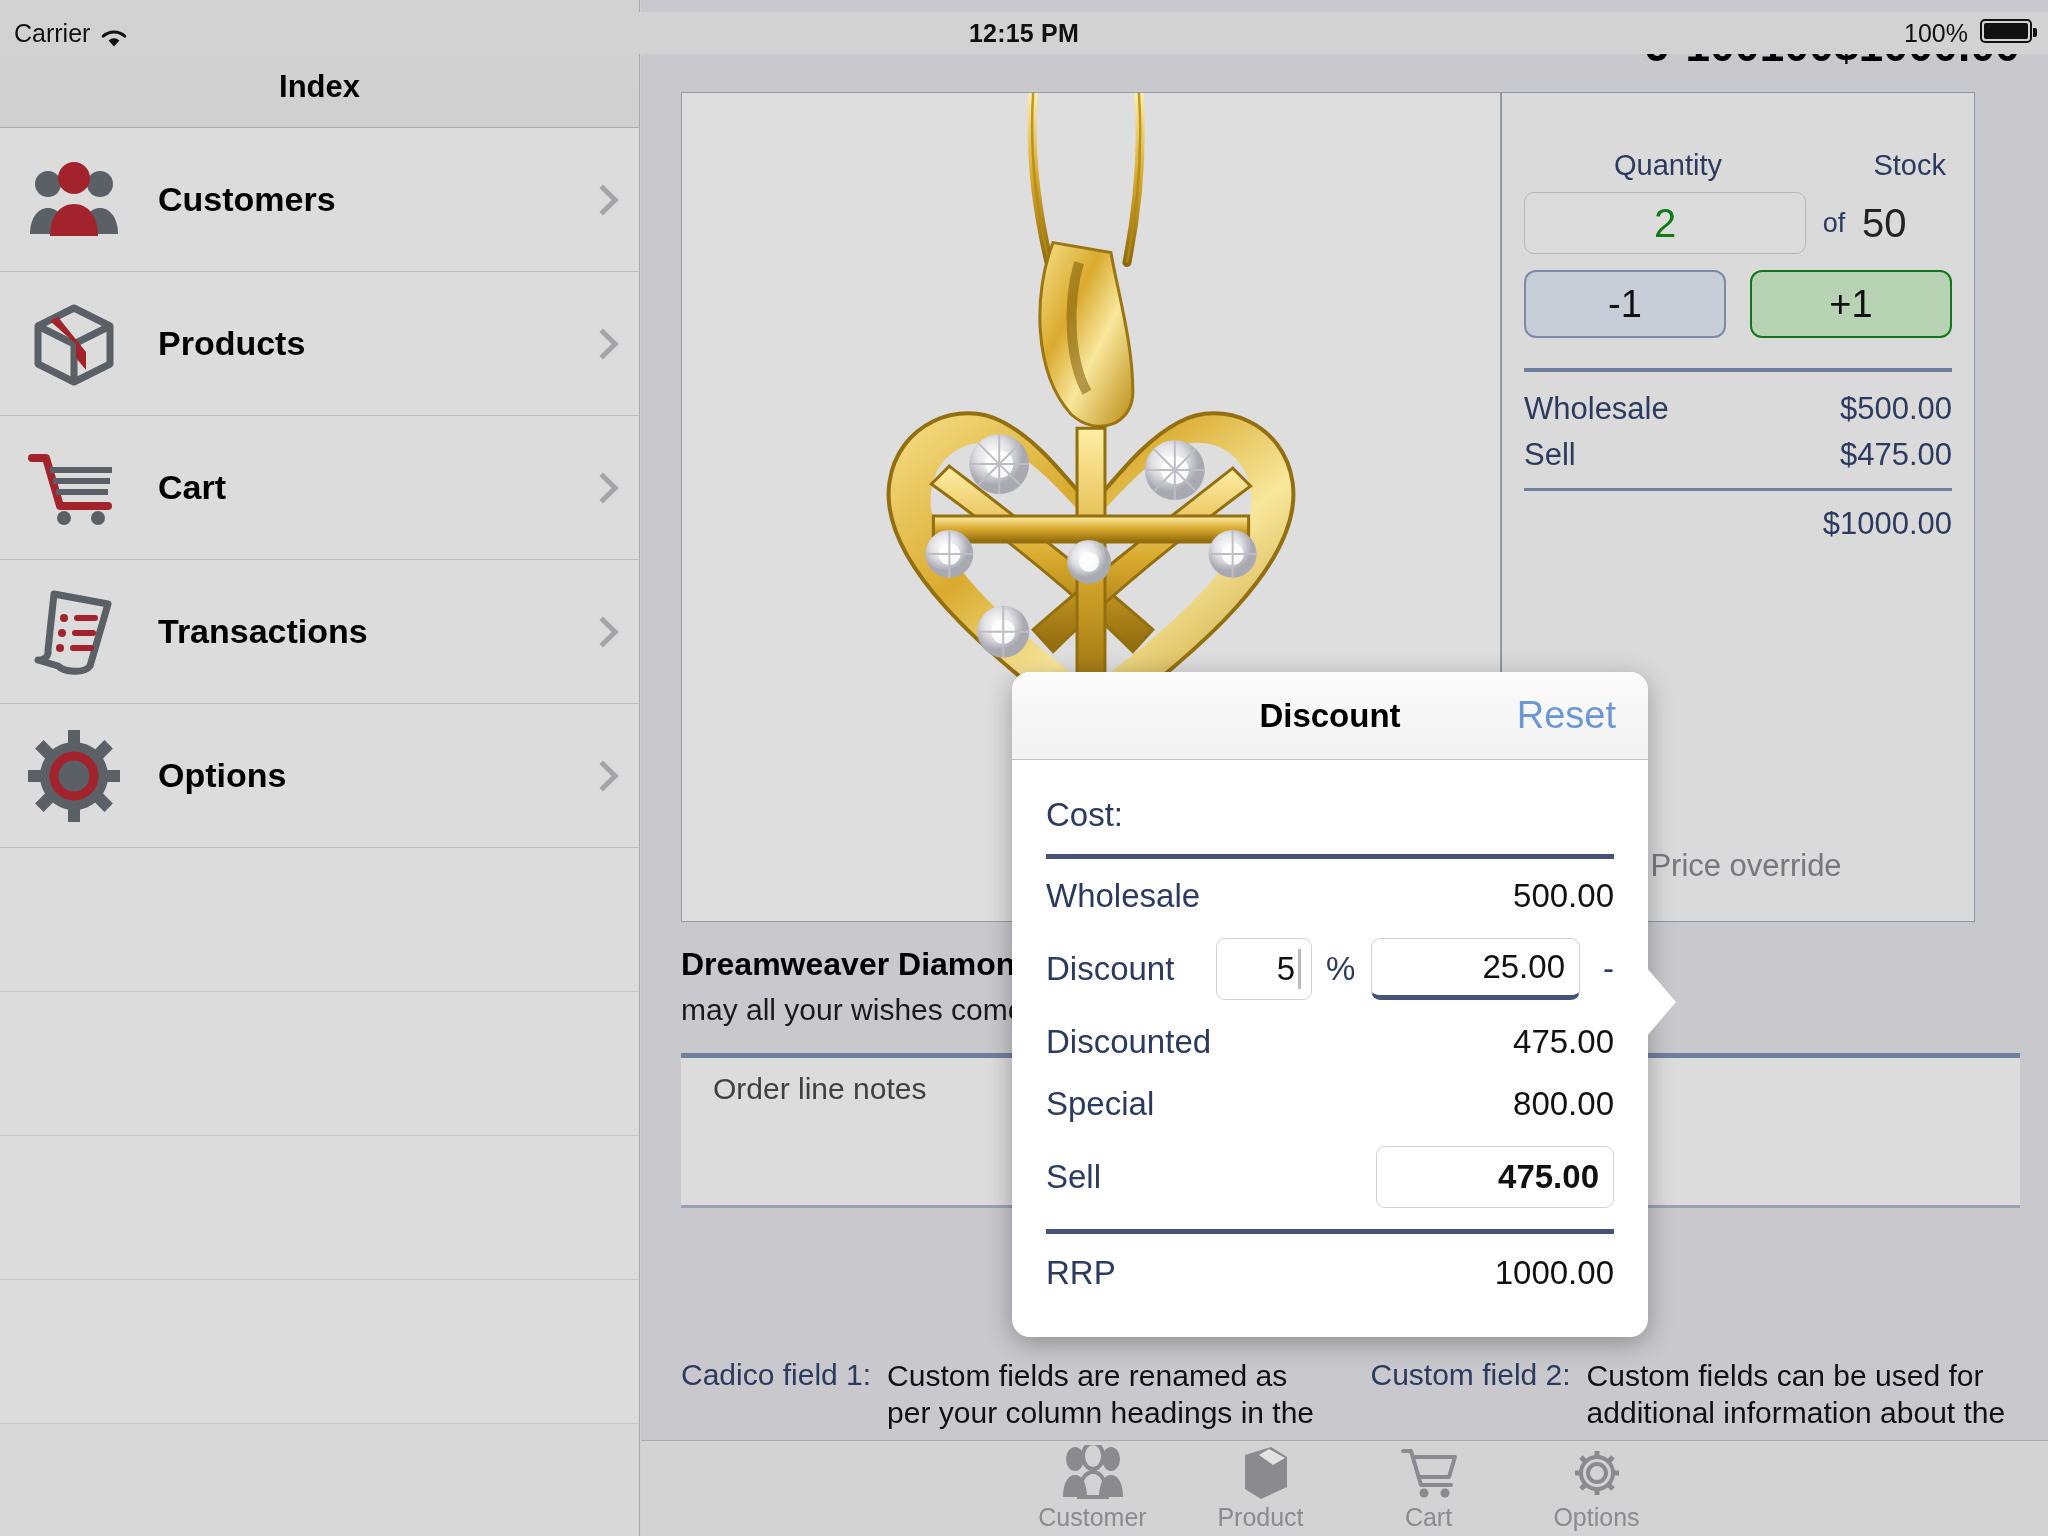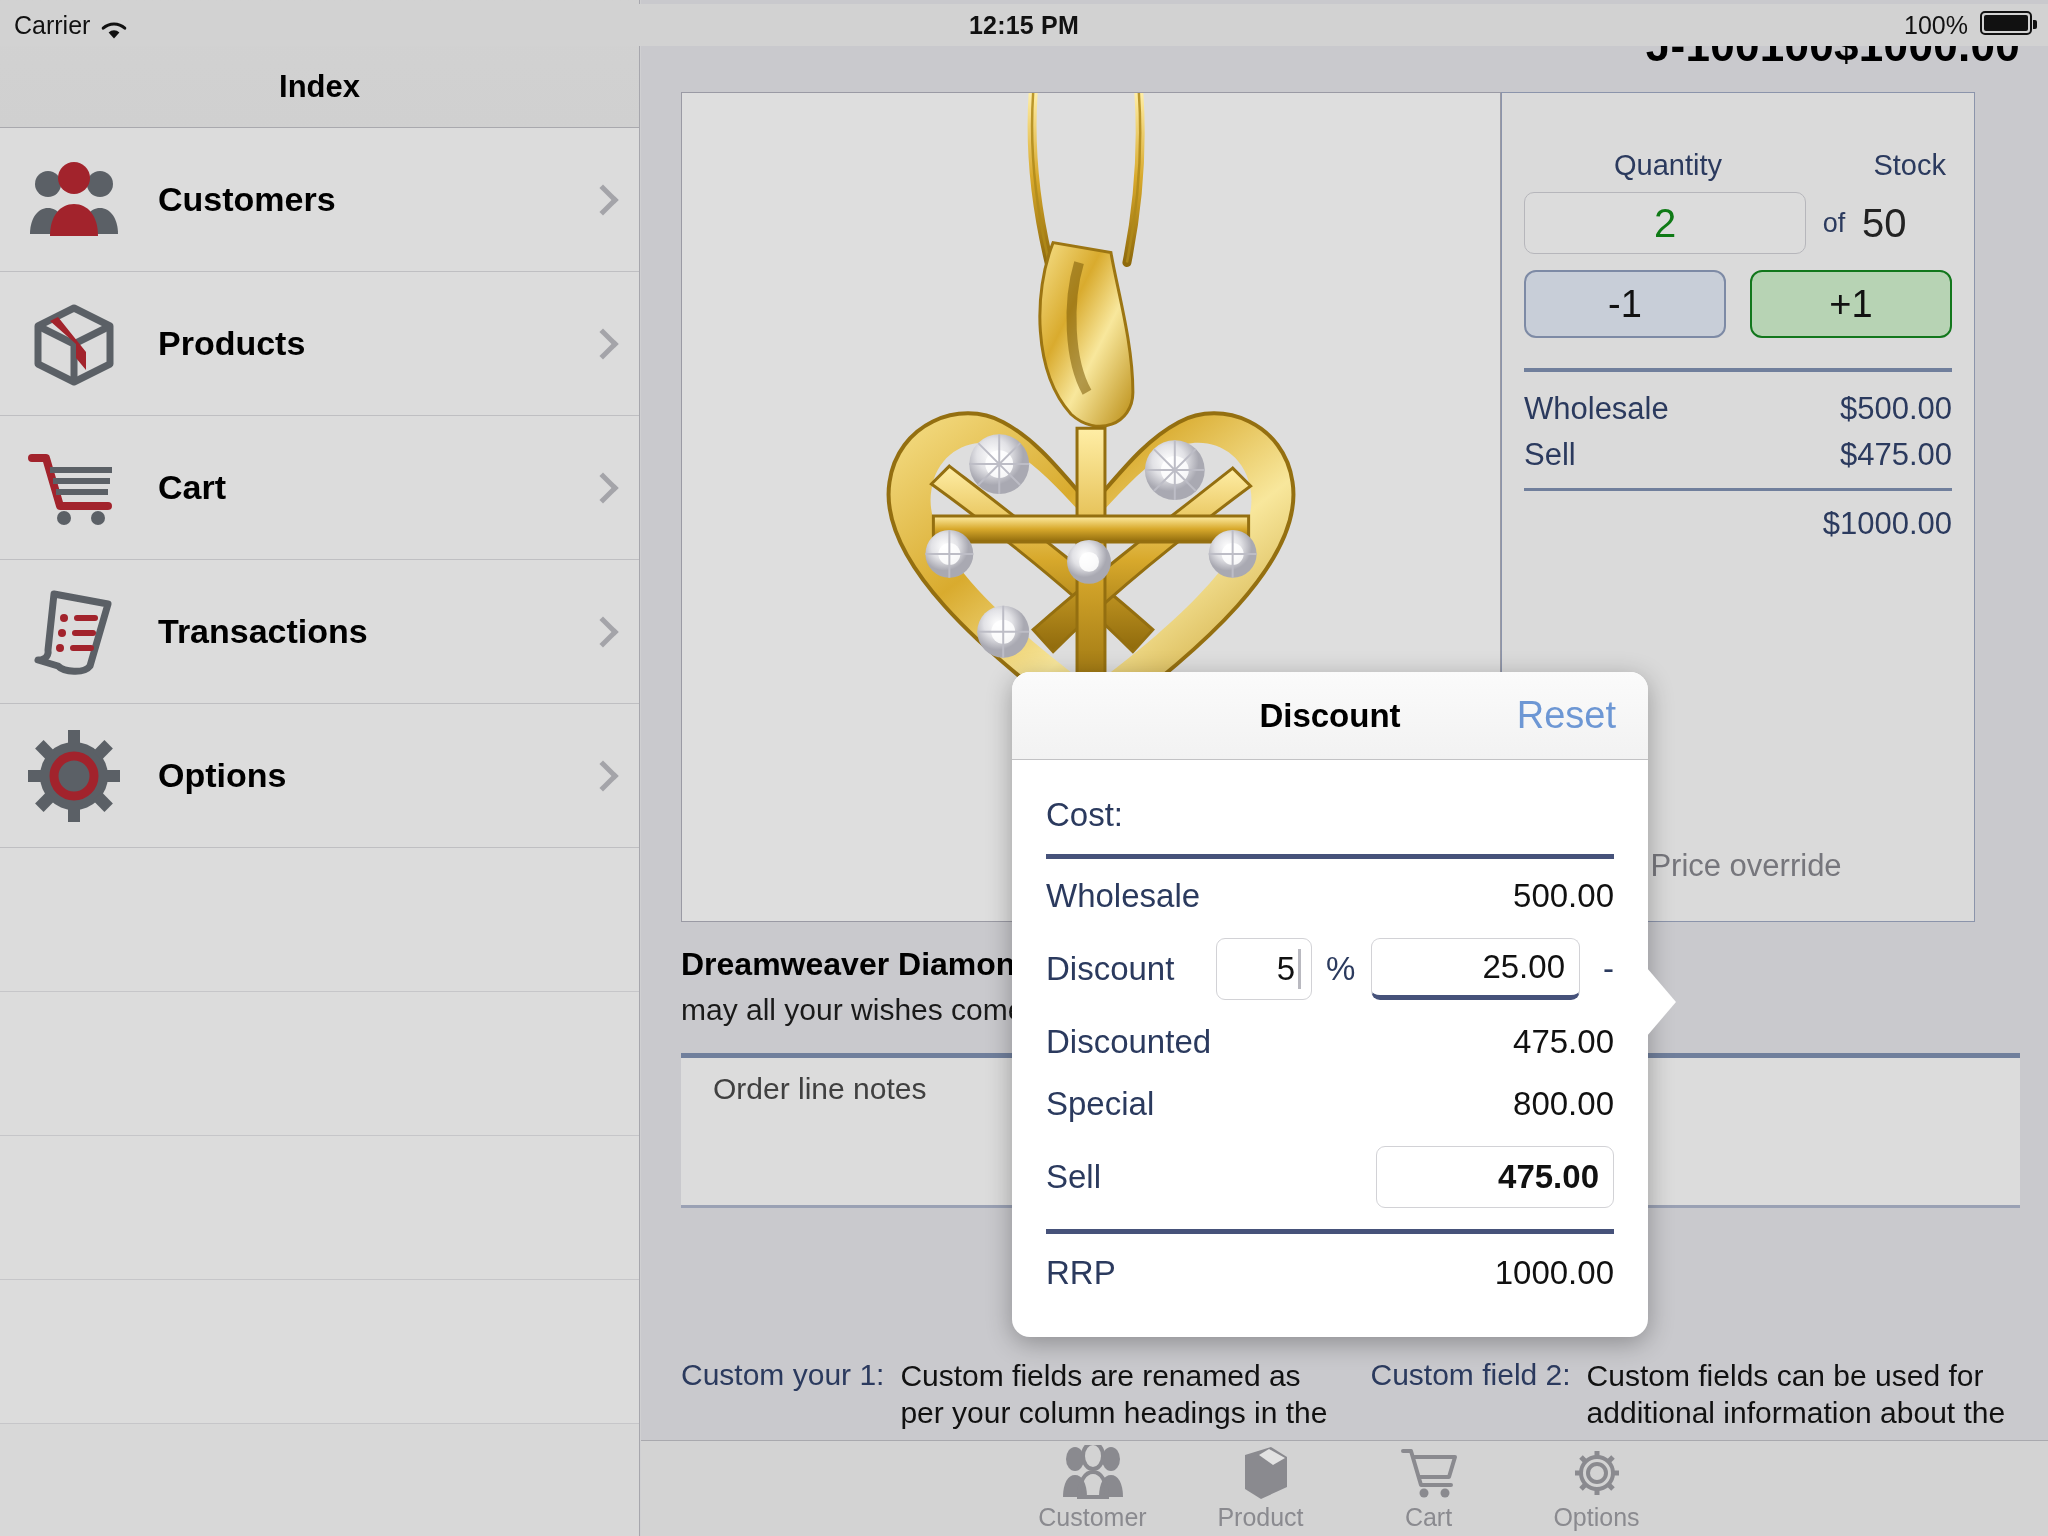--- a/index.html
+++ b/index.html
@@ -8,21 +8,21 @@
     width: 2048px; height: 1536px;
     overflow: hidden;
     font-family: "Liberation Sans", sans-serif;
     background: #d0d0d2;
     -webkit-font-smoothing: antialiased;
   }
   #root { position: relative; width: 2048px; height: 1536px; }
 
   
   .statusbar {
-    position: absolute; top: 4px; left: 0; width: 2048px; height: 42px;
+    position: absolute; top: 12px; left: 0; width: 2048px; height: 42px;
     background: #d2d2d2;
     display: flex; align-items: center;
     font-size: 25px; color: #111; z-index: 60;
   }
   .sb-left { position: absolute; left: 14px; display: flex; align-items: center; gap: 10px; }
   .sb-center { position: absolute; left: 0; right: 0; text-align: center; font-weight: 600; letter-spacing: .2px; }
   .sb-right { position: absolute; right: 16px; display: flex; gap: 12px; }
   .wifi-icon { display: inline-block; width: 28px; height: 20px; position: relative; top: 2px; }
   .batt {
     width: 52px; height: 24px; border: 2.5px solid #111; border-radius: 5px;
@@ -508,21 +508,21 @@
 
       <div class="desc-title">Dreamweaver Diamond Heart Pendant</div>
       <div class="desc-text">may all your wishes come true with this dreamy diamond heart pendant</div>
 
       <div class="notes-rule"></div>
       <div class="notes-box">Order line notes</div>
     </div>
 
     <div class="custom-row">
       <div class="cf">
-        <span class="cf-lbl">Custom your 1:</span>
+        <span class="cf-lbl">Cadico field 1:</span>
         <span class="cf-val">Custom fields are renamed as per your column headings in the</span>
       </div>
       <div class="cf">
         <span class="cf-lbl">Custom field 2:</span>
         <span class="cf-val">Custom fields can be used for additional information about the</span>
       </div>
     </div>
 
     <div class="tabbar">
       <div class="tab">

